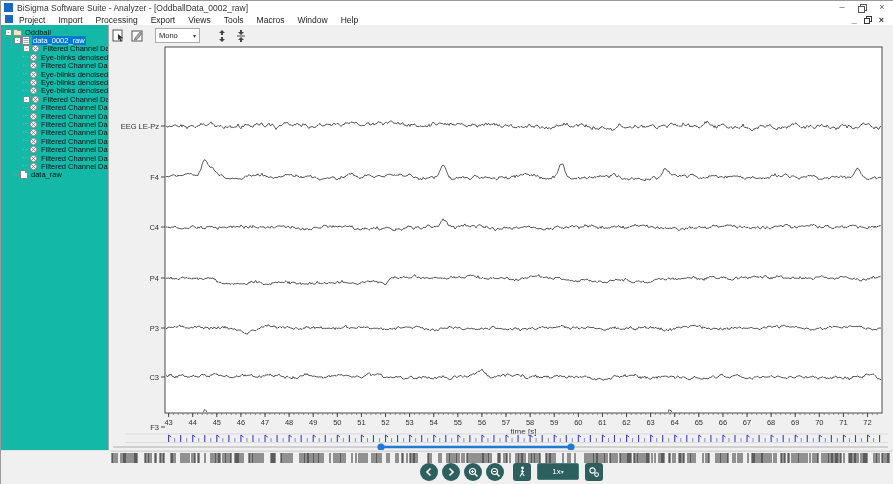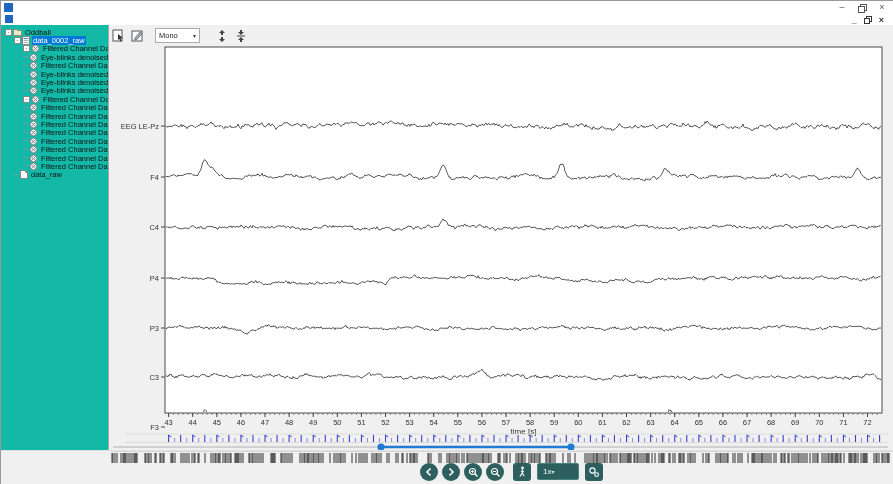--- a/index.html
+++ b/index.html
@@ -41,39 +41,51 @@
   .caret{font-size:6px;color:#444;}
   .spacer8{width:6px;}
   
   .chart-svg{position:absolute;left:108px;top:24px;}
   .barcode-svg{position:absolute;left:110px;top:450px;}
   
   .bottombar{position:absolute;left:0;top:449px;width:893px;height:35px;background:#f0f0f0;border-top:1px solid #e2e2e2;}
   .tb-circle{position:absolute;top:462px;width:18px;height:18px;border-radius:50%;background:#2d5f5f;display:flex;align-items:center;justify-content:center;}
   .tb-rect{position:absolute;top:462px;width:18px;height:18px;border-radius:3px;background:#2d5f5f;display:flex;align-items:center;justify-content:center;}
   .speed-select{position:absolute;top:462px;left:536px;width:42px;height:17px;border-radius:2px;background:#2d5f5f;border:1px solid #47807f;color:#fff;
-    font-size:8px;display:flex;align-items:center;justify-content:flex-start;padding:0 5px;box-sizing:border-box;}
+    font-size:8px;display:flex;align-items:center;justify-content:center;padding:0 5px;box-sizing:border-box;}
   .speed-caret{font-size:6px;color:#cfe2e2;}
 </style>
 </head>
 <body>
 
 <div id="win">
 
   <div class="titlebar">
     <div class="appicon"></div>
+    <div class="title-text">BiSigma Software Suite - Analyzer - [OddballData_0002_raw]</div>
     <div class="win-controls">
       <div class="wc">–</div>
       <div class="rest"></div>
       <div class="wc">×</div>
     </div>
   </div>
 
   <div class="menubar">
     <div class="mdiicon"></div>
+    <div class="menu-items">
+        <span class="menu-item">Project</span>
+        <span class="menu-item">Import</span>
+        <span class="menu-item">Processing</span>
+        <span class="menu-item">Export</span>
+        <span class="menu-item">Views</span>
+        <span class="menu-item">Tools</span>
+        <span class="menu-item">Macros</span>
+        <span class="menu-item">Window</span>
+        <span class="menu-item">Help</span>
+      </div>
     <div class="mdi-controls">
       <div class="mc">_</div>
       <div class="rest2"></div>
       <div class="mc">×</div>
     </div>
   </div>
 
   <div class="leftpanel">
     <div class="tree">
         <div class="tree-row" style="padding-left: 2px;">

